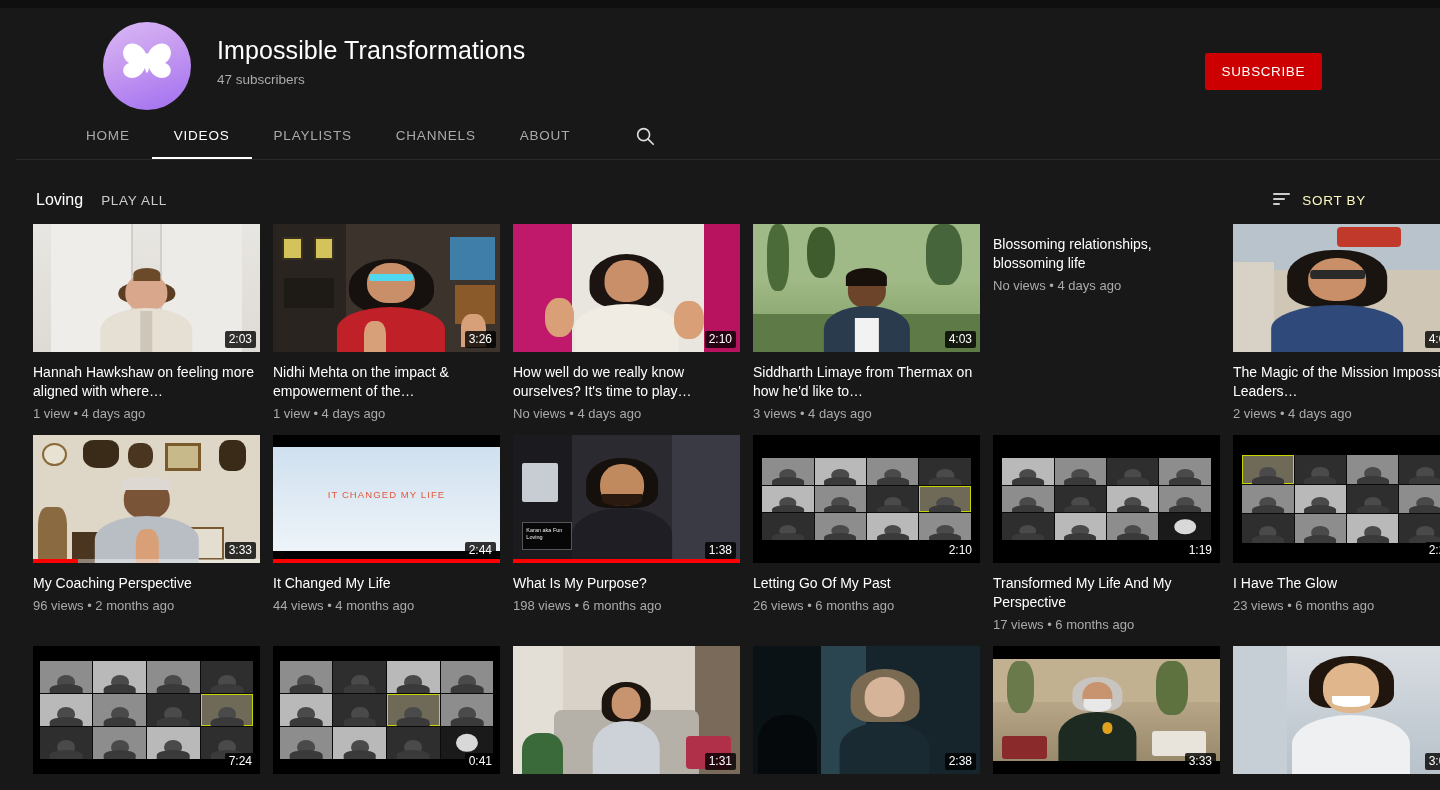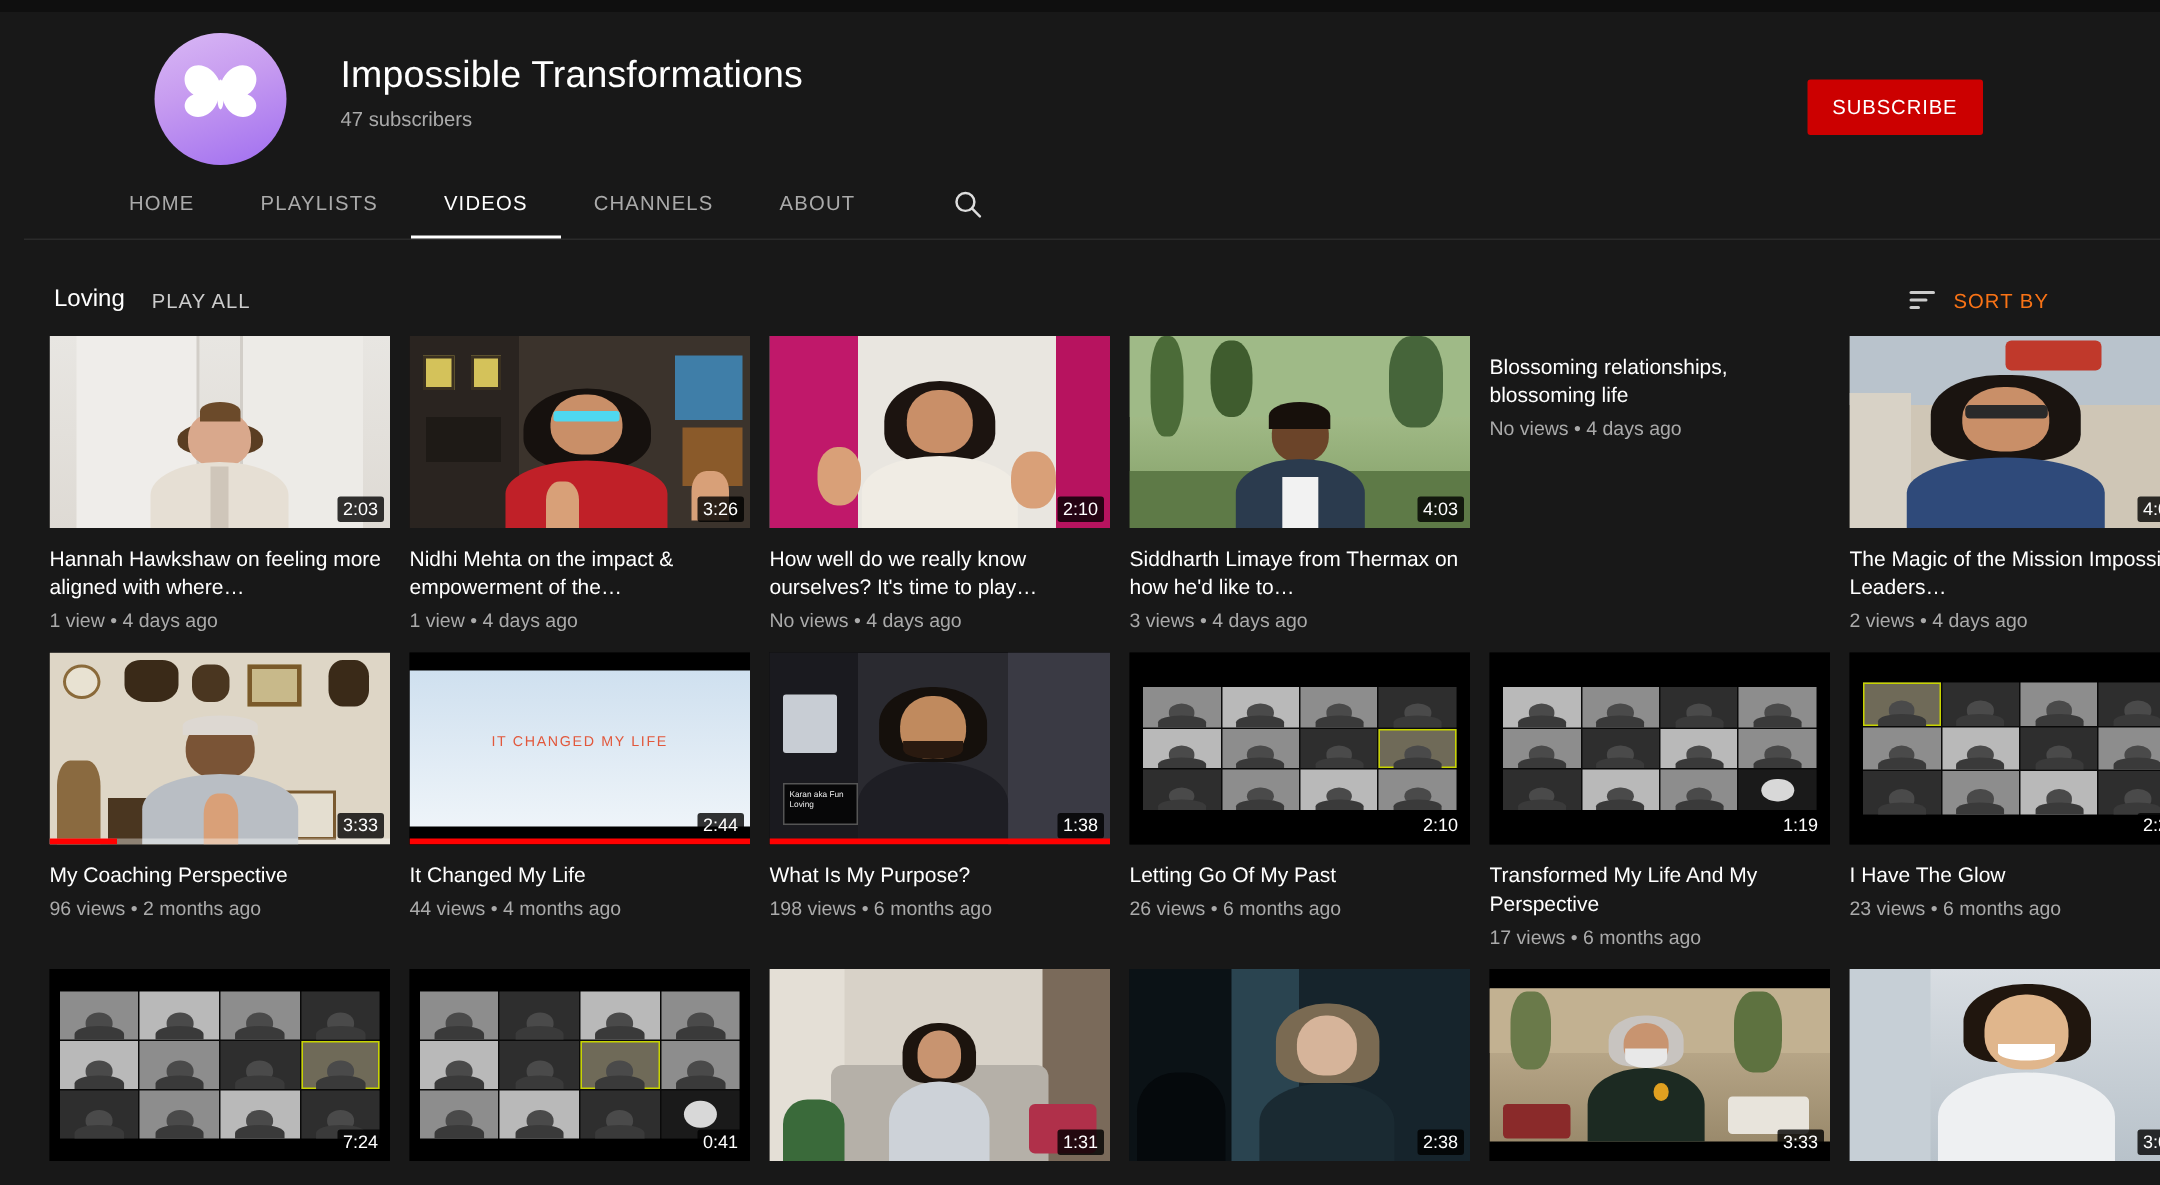--- a/index.html
+++ b/index.html
@@ -27,21 +27,21 @@
     padding: 14px 0 0 103px;
   }
   .avatar {
     width: 88px; height: 88px; border-radius: 50%;
     background: linear-gradient(160deg, #d9b8f5 0%, #c79cf0 40%, #a06ef0 100%);
     flex: 0 0 88px;
     display: flex; align-items: center; justify-content: center;
     position: relative;
   }
   .avatar svg { width: 56px; height: 50px; display: block; }
-  .chan-text { margin-left: 36px; padding-top: 13px; }
+  .chan-text { margin-left: 26px; padding-top: 13px; }
   .chan-title {
     font-size: 25px; font-weight: 400; color: #fff;
     letter-spacing: .1px; line-height: 30px;
   }
   .chan-subs {
     font-size: 13.5px; color: #aaa; margin-top: 6px; line-height: 17px;
   }
   .subscribe-btn {
     position: absolute; right: 118px; top: 45px;
     background: #cc0000; color: #fff;
@@ -82,22 +82,22 @@
     display: flex; align-items: center;
     padding: 24px 48px 0 36px;
     height: 56px;
   }
   .uploads-title { font-size: 16px; color: #fff; font-weight: 400; }
   .play-all {
     margin-left: 18px; font-size: 13.5px; color: #ccc;
     letter-spacing: .7px; cursor: pointer; text-transform: uppercase;
   }
   .sort-by {
-    margin-left: auto; display: flex; align-items: center;
-    color: #f97316; font-size: 13.5px; letter-spacing: .7px;
+    margin-left: auto; display: flex; 
+    color: #fef9c3; font-size: 13.5px; letter-spacing: .7px;
     cursor: pointer; text-transform: uppercase; padding-right: 26px;
   }
   .sort-icon { margin-right: 12px; display: flex; flex-direction: column; gap: 3px; }
   .sort-icon i { display: block; height: 2px; background: #ccc; border-radius: 1px; }
   .sort-icon i:nth-child(1) { width: 17px; }
   .sort-icon i:nth-child(2) { width: 12px; }
   .sort-icon i:nth-child(3) { width: 7px; }
 
   
   .grid {
@@ -185,22 +185,22 @@
       <div class="chan-text">
         <div class="chan-title">Impossible Transformations</div>
         <div class="chan-subs">47 subscribers</div>
       </div>
     </div>
 
     <button class="subscribe-btn">SUBSCRIBE</button>
 
     <div class="tabs-row">
       <div class="tab">HOME</div>
+      <div class="tab active">VIDEOS</div>
       <div class="tab">PLAYLISTS</div>
-      <div class="tab active">VIDEOS</div>
       <div class="tab">CHANNELS</div>
       <div class="tab">ABOUT</div>
       <div class="tab-search">
         <svg viewBox="0 0 24 24" fill="none" stroke="#ddd" stroke-width="1.8">
           <circle cx="10.5" cy="10.5" r="6.5"></circle>
           <line x1="15.4" y1="15.4" x2="21" y2="21" stroke-linecap="round"></line>
         </svg>
       </div>
     </div>
   </div>

